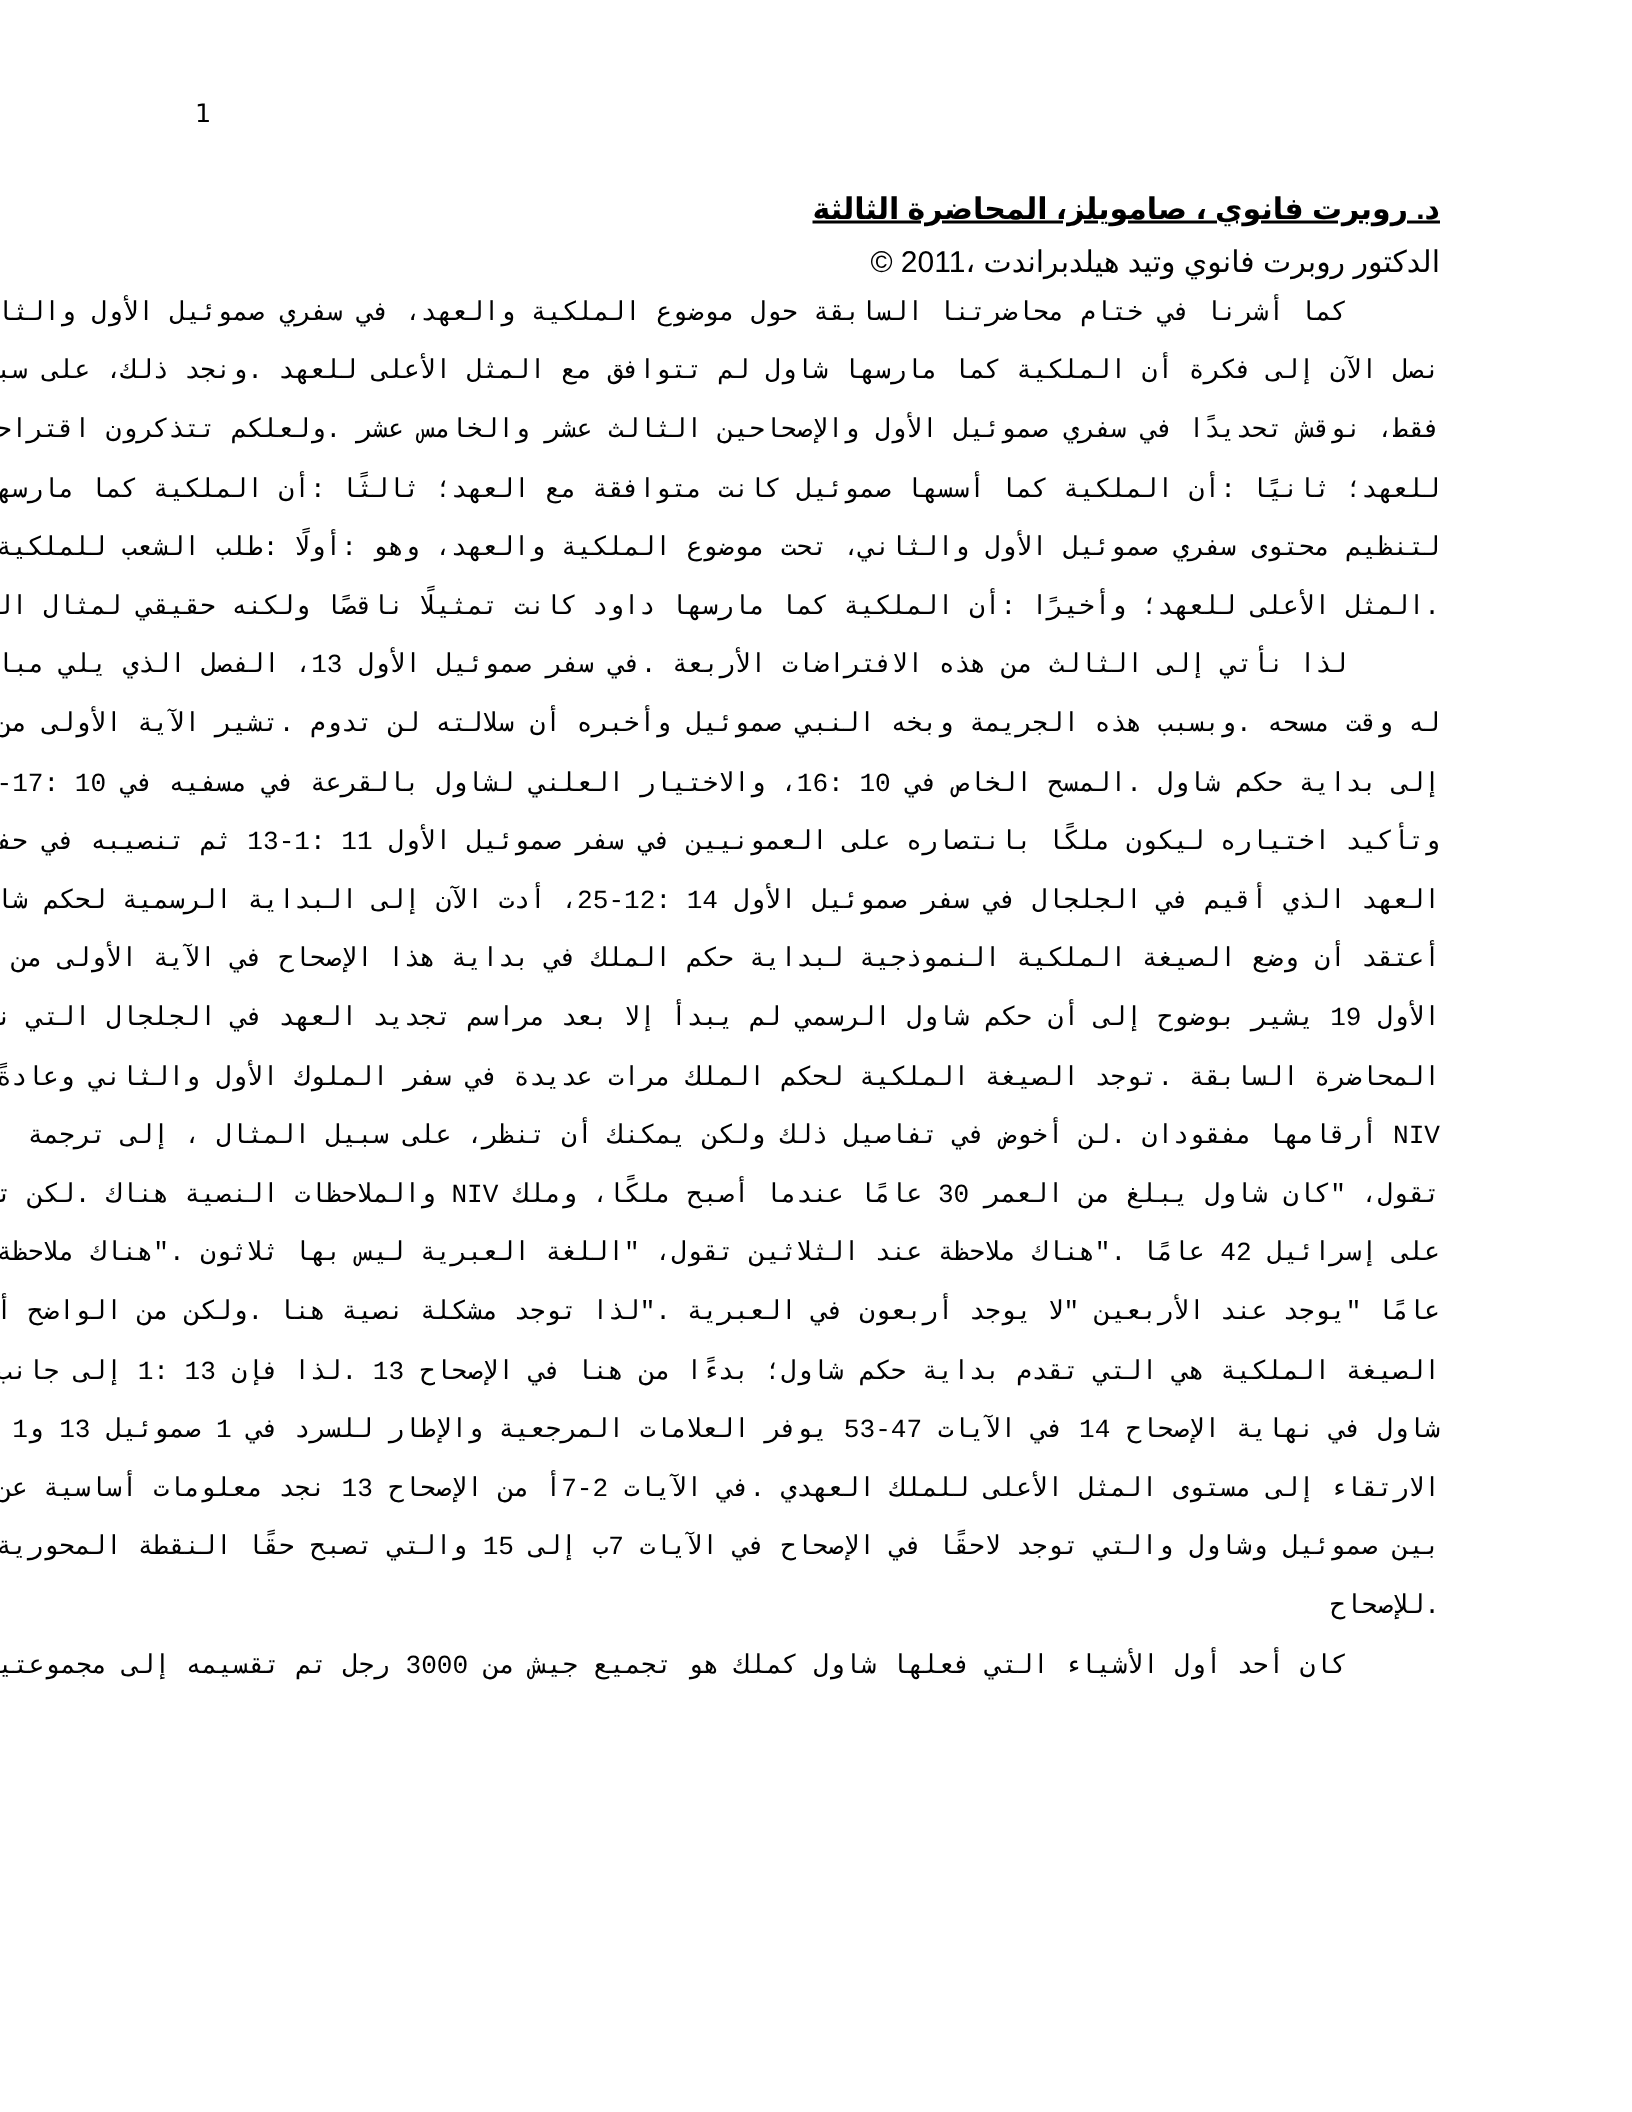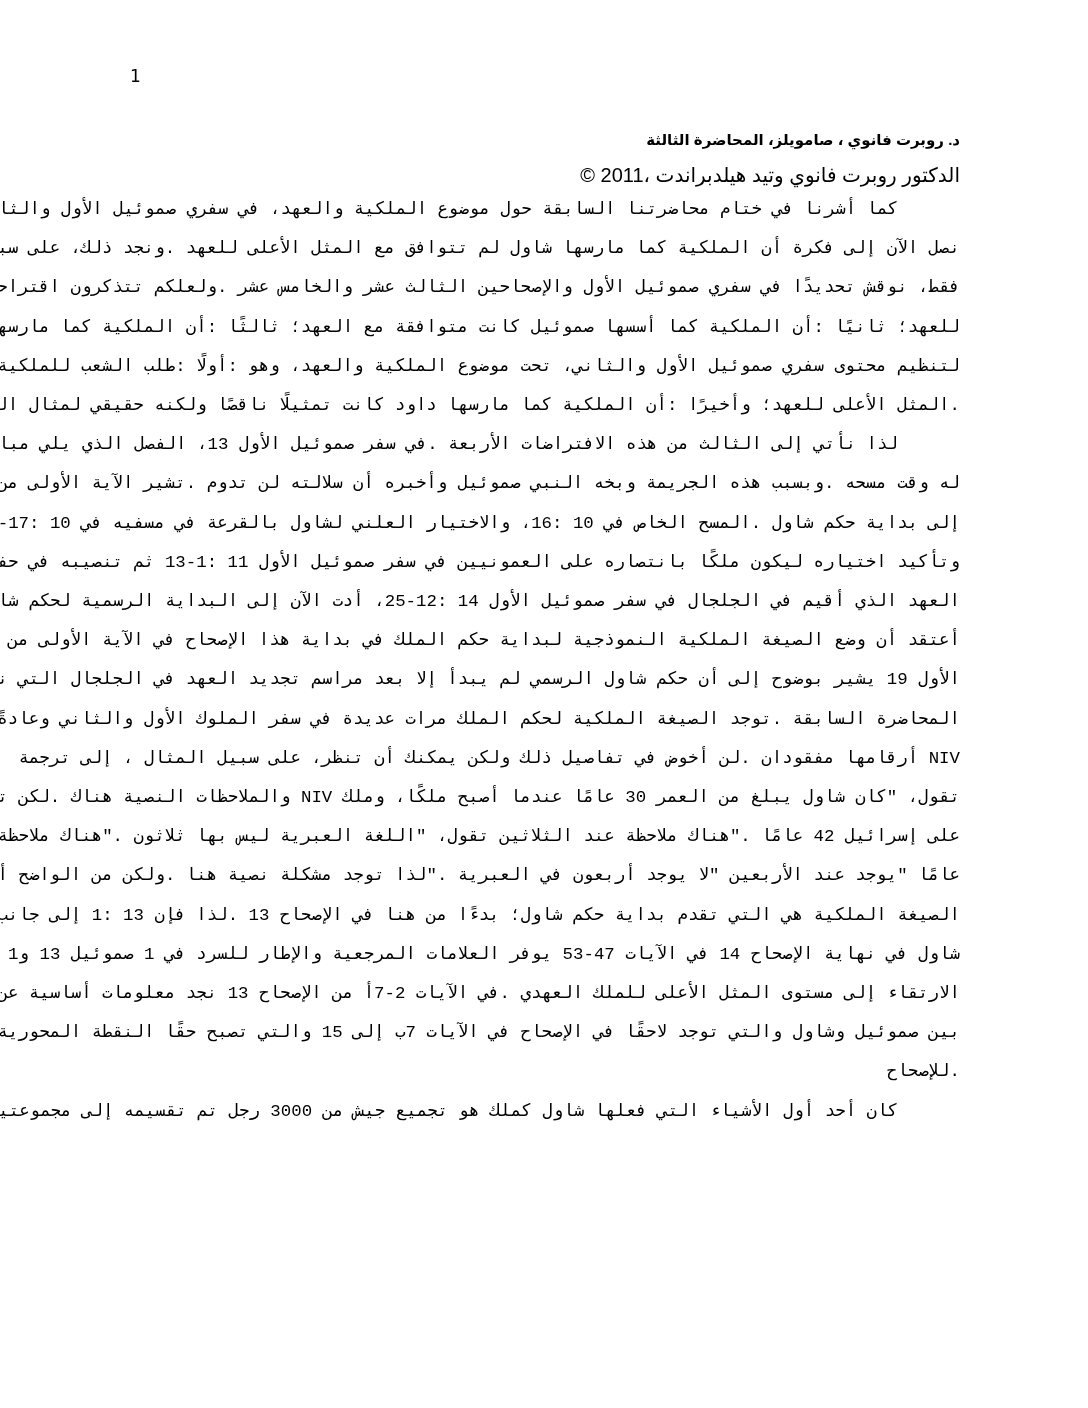--- a/index.html
+++ b/index.html
@@ -1,21 +1,21 @@
 <!DOCTYPE html>
 <html><head>
 <meta charset="utf-8">
 <style>
   html, body { margin: 0; padding: 0; background: #ffffff; }
   body { width: 1088px; height: 1408px; position: relative; overflow: hidden;
          font-family: "Liberation Sans", "DejaVu Sans", sans-serif; color: #000; }
   .page-number { position: absolute; left: 130px; top: 66px; font-size: 17px;
                  font-family: "DejaVu Sans", sans-serif; }
   .content { position: absolute; left: 132px; width: 828px; top: 118px; direction: rtl; text-align: right; }
-  .title { font-size: 15px; font-weight: bold; margin: 0; line-height: 44px; }
+  .title { font-size: 20px; font-weight: bold; margin: 0; line-height: 44px; text-decoration: underline; }
   .subtitle { font-size: 20px; line-height: 26px; margin: 0 0 2px 0; }
   .para { font-size: 17.4px; line-height: 39.2px; margin: 0; text-align: justify;
           text-align-last: right; text-indent: 62px; font-family: Liberation Mono, monospace; }
   .para .line { display: block; white-space: nowrap; text-align: justify; text-align-last: justify; text-indent: 0; }
   .para .line.last { text-align-last: right; }
   .para .line.first { padding-right: 62px; }
 </style>
 </head>
 <body>
 

